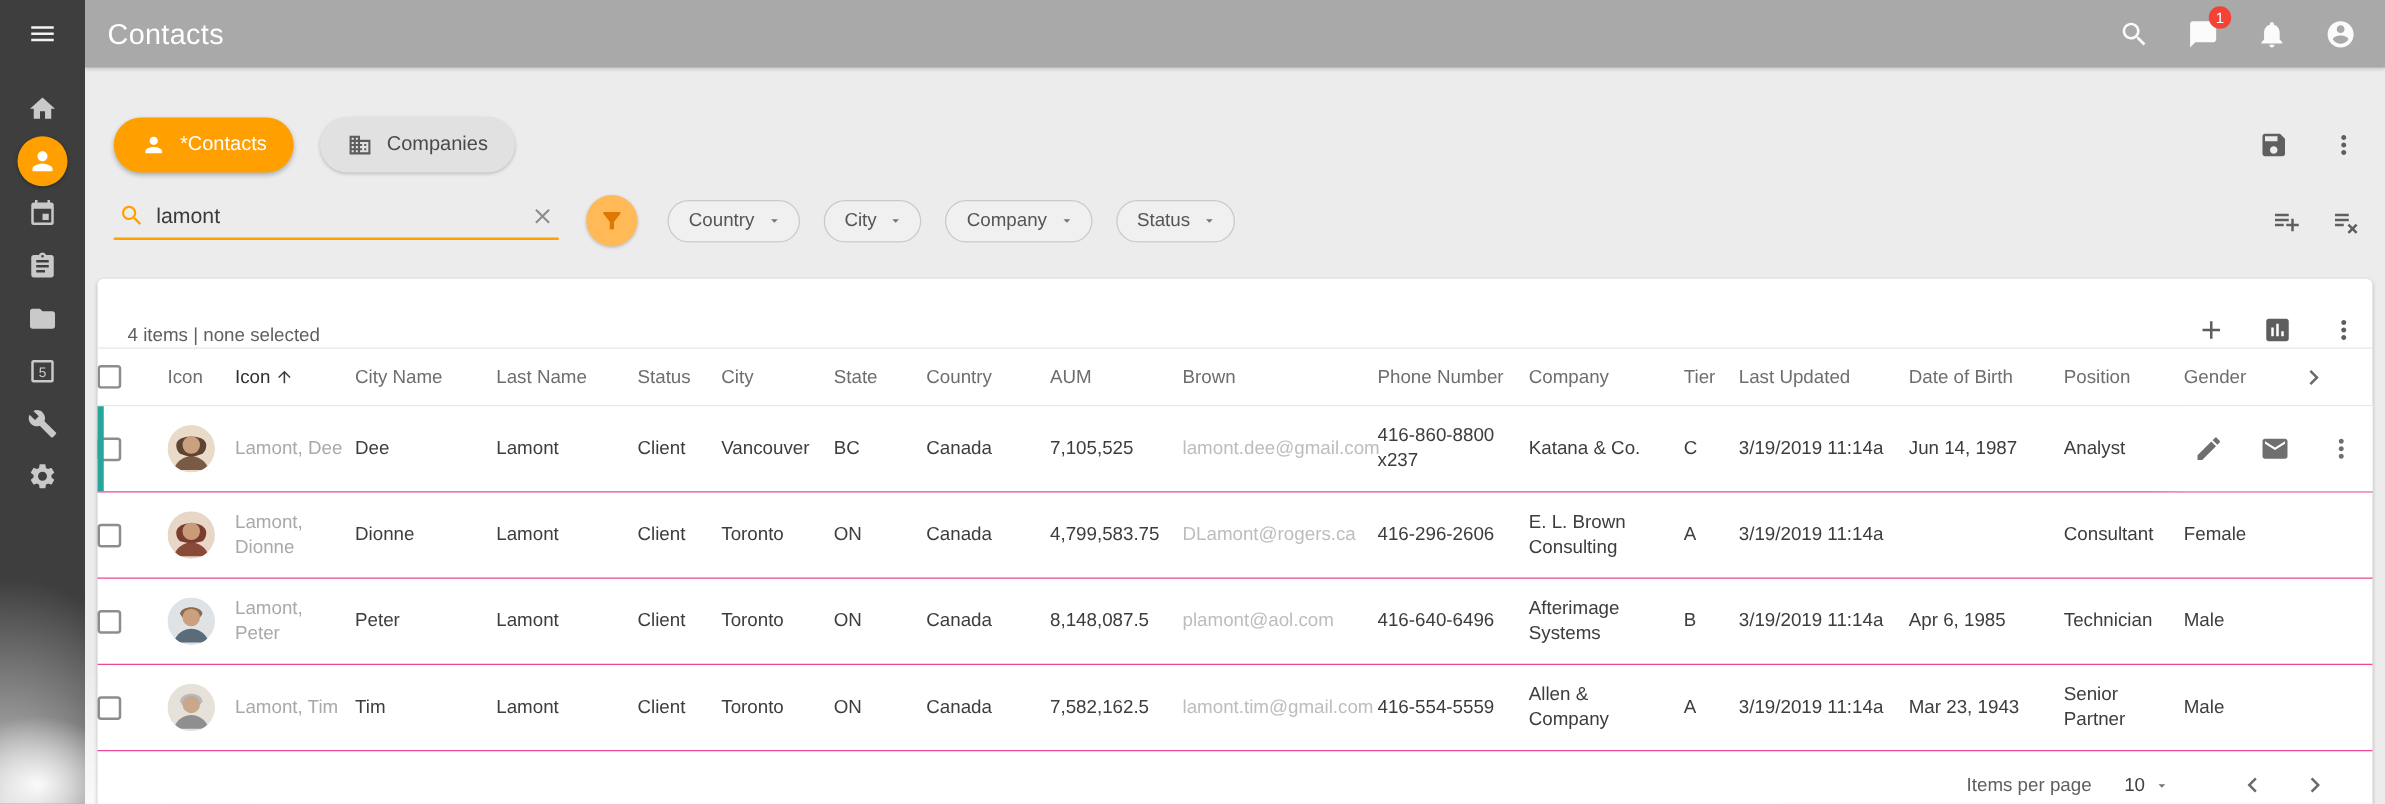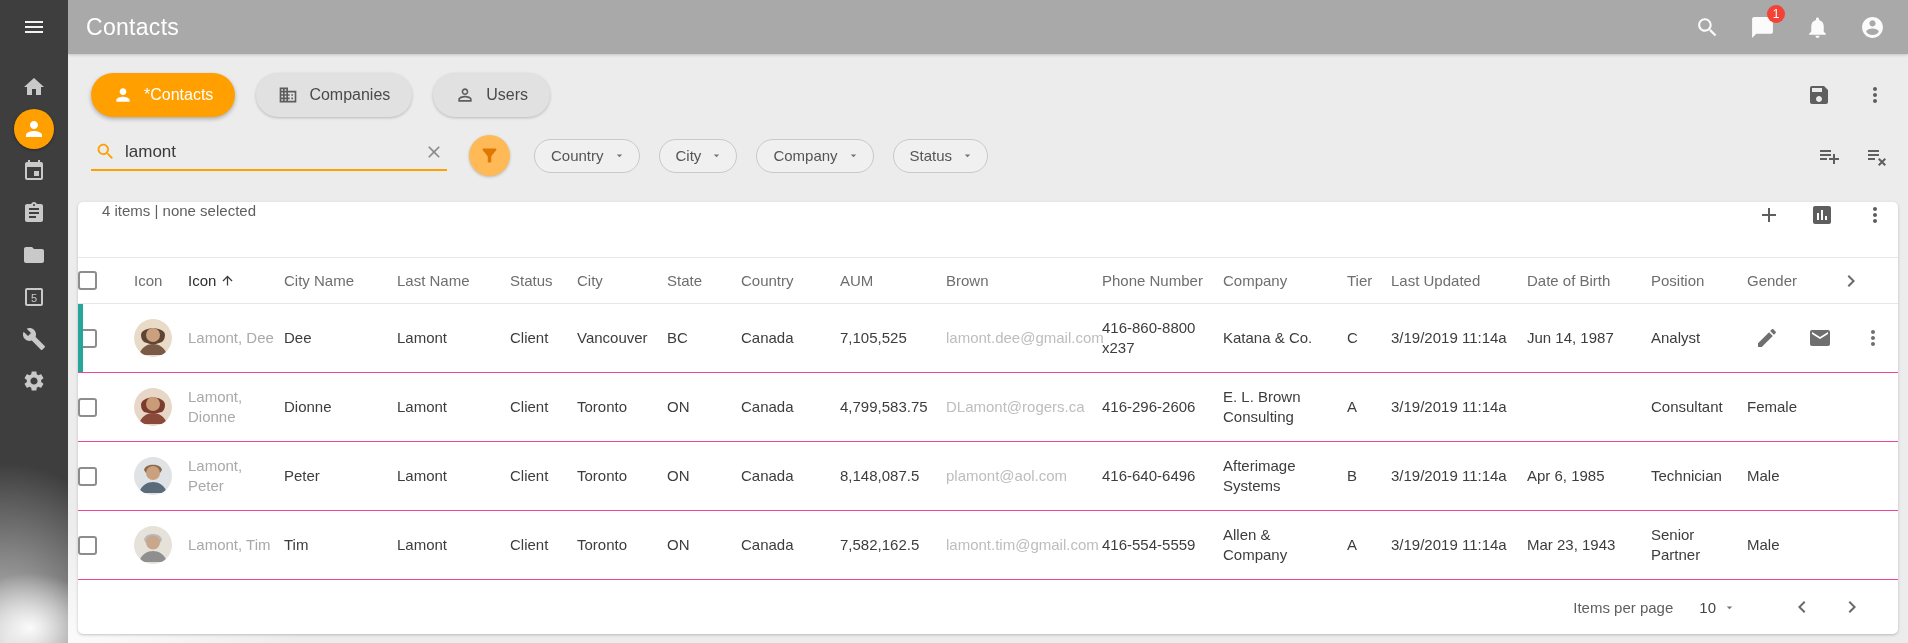--- a/index.html
+++ b/index.html
@@ -16,21 +16,21 @@
   .hamburger-wrap { height:54px; width:100%; display:flex; align-items:center; justify-content:center; cursor:pointer; }
   .hamburger-wrap svg { width:24px; height:24px; fill:#f2f2f2; }
   .nav-items { display:flex; flex-direction:column; gap:2px; padding-top:13px; }
   .nav-item { width:44px; height:40px; display:flex; align-items:center; justify-content:center; cursor:pointer; }
   .nav-item svg { width:24px; height:24px; fill:#c9c9c9; }
   .nav-item svg text { fill:#c9c9c9; }
   .active-circle { width:40px; height:40px; border-radius:50%; background:#FFA000; display:flex; align-items:center; justify-content:center; box-shadow:0 1px 3px rgba(0,0,0,.35); }
   .active-circle svg { fill:#fff; }
 
   
-  .main { flex:1; display:flex; flex-direction:column; height:643px; min-width:0; }
+  .main { flex:1; display:flex; flex-direction:column; height:643px; min-width:0;gap:21px; }
   .topbar { height:54px; flex:none; background:#a9a9a9; display:flex; align-items:center; padding:0 22px 0 18px; box-shadow:0 1px 3px rgba(0,0,0,.18); position:relative; z-index:5; }
   .topbar-title { color:#ffffff; font-size:23px; font-weight:500; letter-spacing:.3px; }
   .topbar-spacer { flex:1; }
   .topbar-icons { display:flex; align-items:center; gap:27px; }
   .tb-icon { position:relative; width:28px; height:28px; display:flex; align-items:center; justify-content:center; cursor:pointer; }
   .tb-icon svg { width:25px; height:25px; fill:#fbfbfb; }
   .badge { position:absolute; top:-8px; right:-9px; min-width:18px; height:18px; border-radius:9px; background:#F44336; color:#fff; font-size:12px; display:flex; align-items:center; justify-content:center; padding:0 4px; }
 
   .content { flex:1; position:relative; min-width:0;
     background: radial-gradient(340px 170px at 0% 100%, rgba(255,255,255,.8), rgba(255,255,255,0) 70%), #ececec; }
@@ -54,21 +54,21 @@
   .clear-btn svg { width:20px; height:20px; fill:#8b8b8b; }
   .funnel-btn { width:41px; height:41px; border-radius:50%; background:#FFBA57; display:flex; align-items:center; justify-content:center; margin-left:22px; box-shadow:0 1px 3px rgba(0,0,0,.22); cursor:pointer; flex:none; }
   .funnel-btn svg { width:21px; height:21px; fill:#DE7800; }
   .chips { display:flex; gap:19px; margin-left:24px; }
   .chip { height:34px; border-radius:17px; background:#f0f0f0; border:1px solid #c9c9c9; display:flex; align-items:center; gap:9px; padding:0 13px 0 16px; font-size:15px; color:#555; cursor:pointer; }
   .chip svg { width:13px; height:13px; fill:#757575; }
   .filter-right { margin-left:auto; display:flex; gap:22px; padding-right:8px; }
 
   
   .card { background:#fff; border-radius:5px; box-shadow:0 1px 3px rgba(0,0,0,.22); margin:26px 10px 0 10px; }
-  .card-header { height:56px; display:flex; align-items:flex-start; padding:0 10px 1px 24px; border-bottom:1px solid #e7e7e7; }
+  .card-header { height:56px; display:flex; align-items:flex-end; padding:0 10px 1px 24px; border-bottom:1px solid #e7e7e7; }
   .summary { font-size:15px; color:#5f5f5f; }
   .right-icons { margin-left:auto; display:flex; gap:27px; align-items:center; }
   .right-icons .gicon-btn svg { fill:#5e5e5e; }
 
   :root { --cols: 56px 54px 96px 113px 113px 67px 90px 74px 99px 106px 156px 121px 124px 44px 136px 124px 96px 92px 1fr; }
   .thead, .trow { display:grid; grid-template-columns:var(--cols); align-items:center; }
   .thead { height:46px; border-bottom:1px solid #e7e7e7; font-size:15px; color:#6e6e6e; }
   .th { padding-right:8px; display:flex; align-items:center; gap:4px; cursor:pointer; white-space:nowrap; overflow:hidden; }
   .th.sorted { color:#2f2f2f; }
   .th svg.sort { width:15px; height:15px; fill:#3c3c3c; flex:none; }
@@ -187,26 +187,20 @@
             <path d="M12 12c2.21 0 4-1.79 4-4s-1.79-4-4-4-4 1.79-4 4 1.79 4 4 4zm0 2c-2.67 0-8 1.34-8 4v2h16v-2c0-2.66-5.33-4-8-4z"></path>
           </svg>
         <span>*Contacts</span>
       </div>
       <div class="pill-tab">
         <svg viewBox="0 0 24 24">
             <path d="M12 7V3H2v18h20V7H12zM6 19H4v-2h2v2zm0-4H4v-2h2v2zm0-4H4V9h2v2zm0-4H4V5h2v2zm4 12H8v-2h2v2zm0-4H8v-2h2v2zm0-4H8V9h2v2zm0-4H8V5h2v2zm10 12h-8v-2h2v-2h-2v-2h2v-2h-2V9h8v10zm-2-8h-2v2h2v-2zm0 4h-2v2h2v-2z"></path>
           </svg>
         <span>Companies</span>
       </div>
-      <div class="pill-tab">
-        <svg viewBox="0 0 24 24">
-            <path d="M12 5.9c1.16 0 2.1.94 2.1 2.1s-.94 2.1-2.1 2.1S9.9 9.16 9.9 8s.94-2.1 2.1-2.1m0 9c2.97 0 6.1 1.46 6.1 2.1v1.1H5.9V17c0-.64 3.13-2.1 6.1-2.1M12 4C9.79 4 8 5.79 8 8s1.79 4 4 4 4-1.79 4-4-1.79-4-4-4zm0 9c-2.67 0-8 1.34-8 4v3h16v-3c0-2.66-5.33-4-8-4z"></path>
-          </svg>
-        <span>Users</span>
-      </div>
       <div class="tabs-right">
         <div class="gicon-btn">
           <svg viewBox="0 0 24 24">
               <path d="M17 3H5c-1.11 0-2 .9-2 2v14c0 1.1.89 2 2 2h14c1.1 0 2-.9 2-2V7l-4-4zm-5 16c-1.66 0-3-1.34-3-3s1.34-3 3-3 3 1.34 3 3-1.34 3-3 3zm3-10H5V5h10v4z"></path>
             </svg>
         </div>
         <div class="gicon-btn">
           <svg viewBox="0 0 24 24">
               <path d="M12 8c1.1 0 2-.9 2-2s-.9-2-2-2-2 .9-2 2 .9 2 2 2zm0 2c-1.1 0-2 .9-2 2s.9 2 2 2 2-.9 2-2-.9-2-2-2zm0 6c-1.1 0-2 .9-2 2s.9 2 2 2 2-.9 2-2-.9-2-2-2z"></path>
             </svg>

